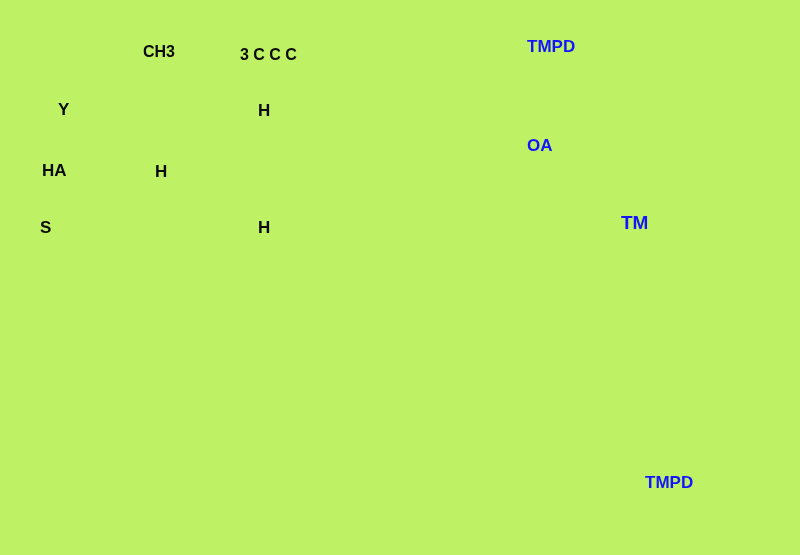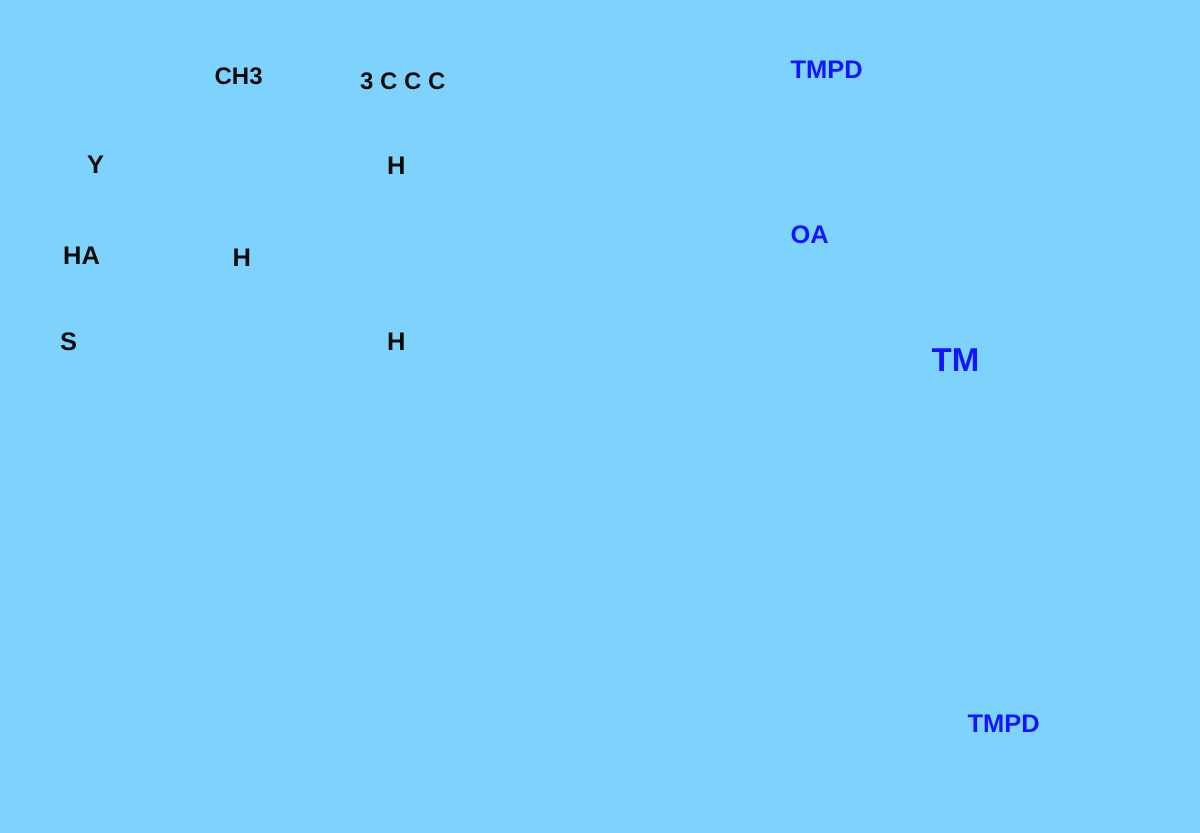--- a/index.html
+++ b/index.html
@@ -4,21 +4,21 @@
 <style>
   html, body {
     margin: 0;
     padding: 0;
     background: #000000;
   }
   #stage {
     position: relative;
     width: 800px;
     height: 555px;
-    background: #7dd3fc;
+    background: #bef264;
     overflow: hidden;
     font-family: "Liberation Sans", sans-serif;
     text-align: center;
   }
   .label {
     position: absolute;
     white-space: nowrap;
     line-height: 1;
   }
   .dark-label {
@@ -38,17 +38,17 @@
   <div class="label dark-label" style="left:143px; top:44px; font-size:16px;">CH3</div>
   <div class="label dark-label" style="left:240px; top:47px; font-size:16px;">3 C C C</div>
   <div class="label dark-label" style="left:58px; top:101px; font-size:17px;">Y</div>
   <div class="label dark-label" style="left:258px; top:102px; font-size:17px;">H</div>
   <div class="label dark-label" style="left:42px; top:162px; font-size:17px;">HA</div>
   <div class="label dark-label" style="left:155px; top:163px; font-size:17px;">H</div>
   <div class="label dark-label" style="left:40px; top:219px; font-size:17px;">S</div>
   <div class="label dark-label" style="left:258px; top:219px; font-size:17px;">H</div>
 
   <div class="label blue-label" style="left:527px; top:38px; font-size:17px;">TMPD</div>
-  <div class="label blue-label" style="left:527px; top:137px; font-size:17px;margin-top:11px;">OA</div>
-  <div class="label blue-label" style="left:621px; top:229px; font-size:22px;">TM</div>
+  <div class="label blue-label" style="left:527px; top:137px; font-size:17px;">OA</div>
+  <div class="label blue-label" style="left:621px; top:213px; font-size:19px;">TM</div>
   <div class="label blue-label" style="left:645px; top:474px; font-size:17px;">TMPD</div>
 
 </div>
 
 </body></html>

